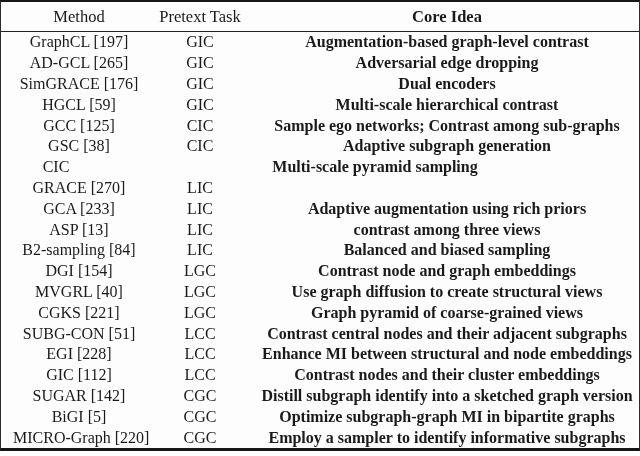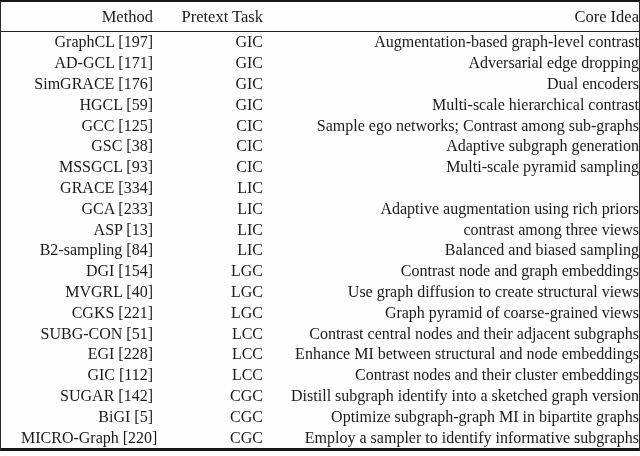--- a/index.html
+++ b/index.html
@@ -38,31 +38,32 @@
     font-size: 16.5px;
   }
   .midrule {
     height: 0;
     border-bottom: 1.2px solid #222222;
   }
   .cell { overflow: visible; }
   .c-method {
     width: 132px;
     flex: 0 0 auto;
-    padding-left: 20px;
-    text-align: right;
+    padding-left: 12px;
+    text-align: center;
   }
   .c-task {
     width: 110px;
     flex: 0 0 auto;
-    text-align: right;
+    text-align: center;
   }
   .c-idea {
     flex: 1 1 auto;
-    text-align: right;
+    text-align: center;
+    font-weight: bold;
   }
 </style>
 </head>
 <body>
 
 <div class="table-wrap">
 
   <div class="row header">
     <div class="cell c-method">Method</div>
     <div class="cell c-task">Pretext Task</div>
@@ -70,21 +71,21 @@
   </div>
 
   <div class="midrule"></div>
 
   <div class="row">
     <div class="cell c-method">GraphCL [197]</div>
     <div class="cell c-task">GIC</div>
     <div class="cell c-idea">Augmentation-based graph-level contrast</div>
   </div>
   <div class="row">
-    <div class="cell c-method">AD-GCL [171]</div>
+    <div class="cell c-method">AD-GCL [265]</div>
     <div class="cell c-task">GIC</div>
     <div class="cell c-idea">Adversarial edge dropping</div>
   </div>
   <div class="row">
     <div class="cell c-method">SimGRACE [176]</div>
     <div class="cell c-task">GIC</div>
     <div class="cell c-idea">Dual encoders</div>
   </div>
   <div class="row">
     <div class="cell c-method">HGCL [59]</div>
@@ -95,26 +96,25 @@
     <div class="cell c-method">GCC [125]</div>
     <div class="cell c-task">CIC</div>
     <div class="cell c-idea">Sample ego networks; Contrast among sub-graphs</div>
   </div>
   <div class="row">
     <div class="cell c-method">GSC [38]</div>
     <div class="cell c-task">CIC</div>
     <div class="cell c-idea">Adaptive subgraph generation</div>
   </div>
   <div class="row">
-    <div class="cell c-method">MSSGCL [93]</div>
     <div class="cell c-task">CIC</div>
     <div class="cell c-idea">Multi-scale pyramid sampling</div>
   </div>
   <div class="row">
-    <div class="cell c-method">GRACE [334]</div>
+    <div class="cell c-method">GRACE [270]</div>
     <div class="cell c-task">LIC</div>
   </div>
   <div class="row">
     <div class="cell c-method">GCA [233]</div>
     <div class="cell c-task">LIC</div>
     <div class="cell c-idea">Adaptive augmentation using rich priors</div>
   </div>
   <div class="row">
     <div class="cell c-method">ASP [13]</div>
     <div class="cell c-task">LIC</div>

